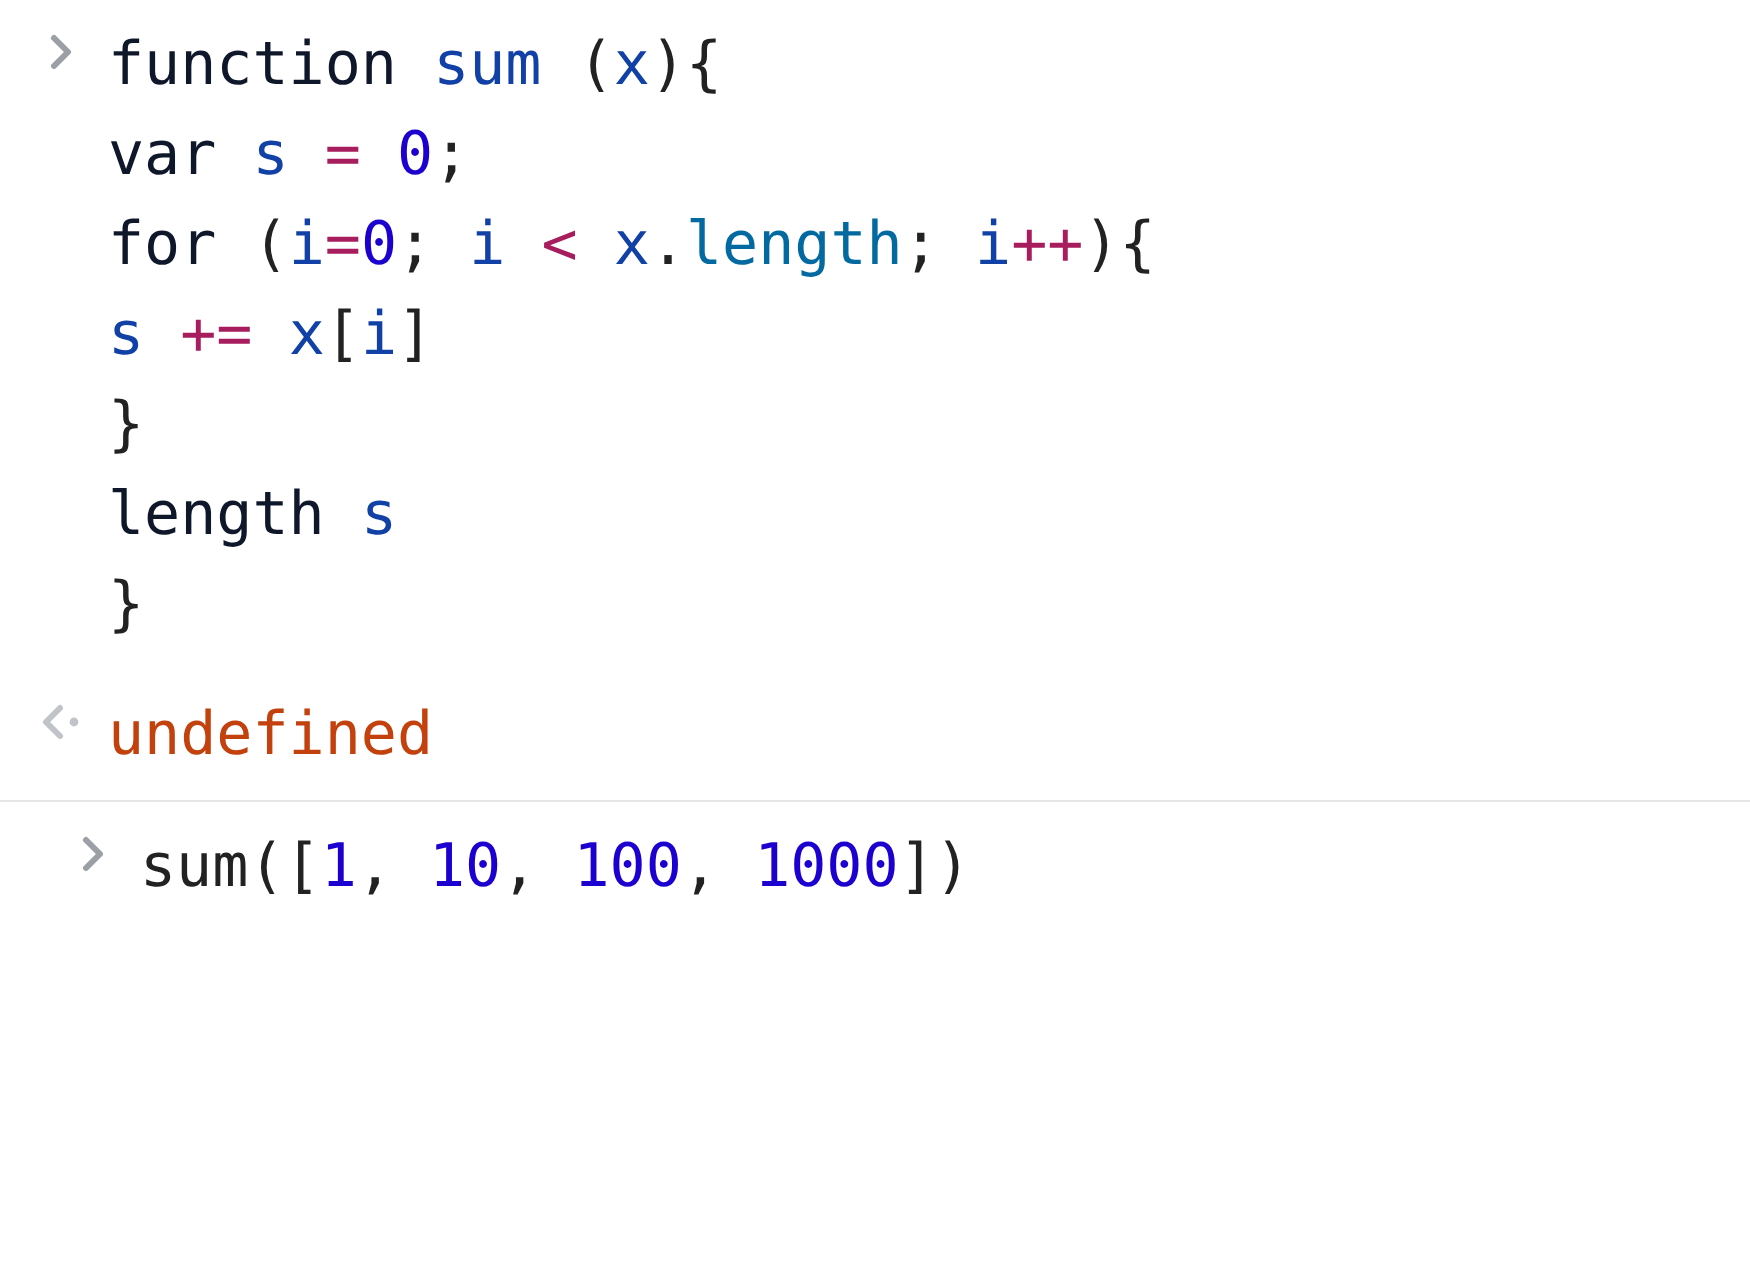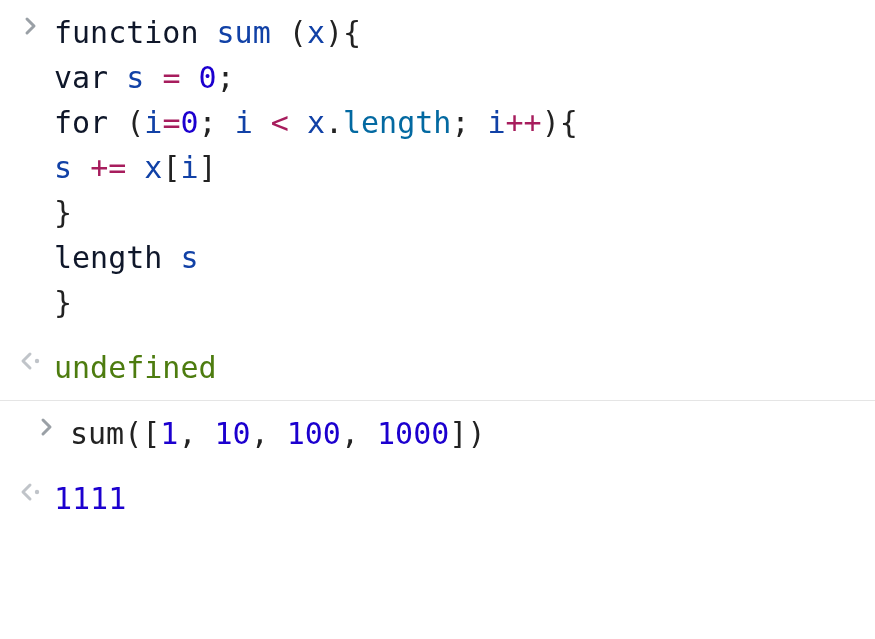--- a/index.html
+++ b/index.html
@@ -28,21 +28,21 @@
     justify-content: center;
     padding-top: 6px;
   }
   .gutter svg { display: block; }
   .content {
     flex: 1 1 auto;
     white-space: pre;
     line-height: 1.5;
     letter-spacing: 0px;
   }
-  .result-dim { color: #4d7c0f; }
+  .result-dim { color: #c2410c; }
   .kw { color: #0f172a; }       
   .fn { color: #1141a6; }       
   .var { color: #1141a6; }      
   .num { color: #1c00cf; }      
   .op { color: #a71d5d; }       
   .paren { color: #222; }
   .plain { color: #222; }
   .prop { color: #0369a1; }
 </style>
 </head>
@@ -73,22 +73,13 @@
       <div class="content result-dim">undefined</div>
     </div>
     <div class="entry sep">
       <div class="gutter">
         <svg width="16" height="20" viewBox="0 0 16 20">
           <polyline points="4,3 11,10 4,17" fill="none" stroke="#9aa0a6" stroke-width="3" stroke-linecap="round" stroke-linejoin="round"></polyline>
         </svg>
       </div>
       <div class="content"><span class="plain">sum</span><span class="paren">(</span><span class="paren">[</span><span class="num">1</span><span class="plain">,</span><span class="plain"> </span><span class="num">10</span><span class="plain">,</span><span class="plain"> </span><span class="num">100</span><span class="plain">,</span><span class="plain"> </span><span class="num">1000</span><span class="paren">]</span><span class="paren">)</span></div>
     </div>
-    <div class="entry">
-      <div class="gutter">
-        <svg width="22" height="20" viewBox="0 0 22 20">
-          <polyline points="10,3 3,10 10,17" fill="none" stroke="#c0c4c9" stroke-width="3" stroke-linecap="round" stroke-linejoin="round"></polyline>
-          <circle cx="17" cy="10" r="2.2" fill="#c0c4c9"></circle>
-        </svg>
-      </div>
-      <div class="content"><span class="num">1111</span></div>
-    </div>
   </div>
 
 </body></html>

